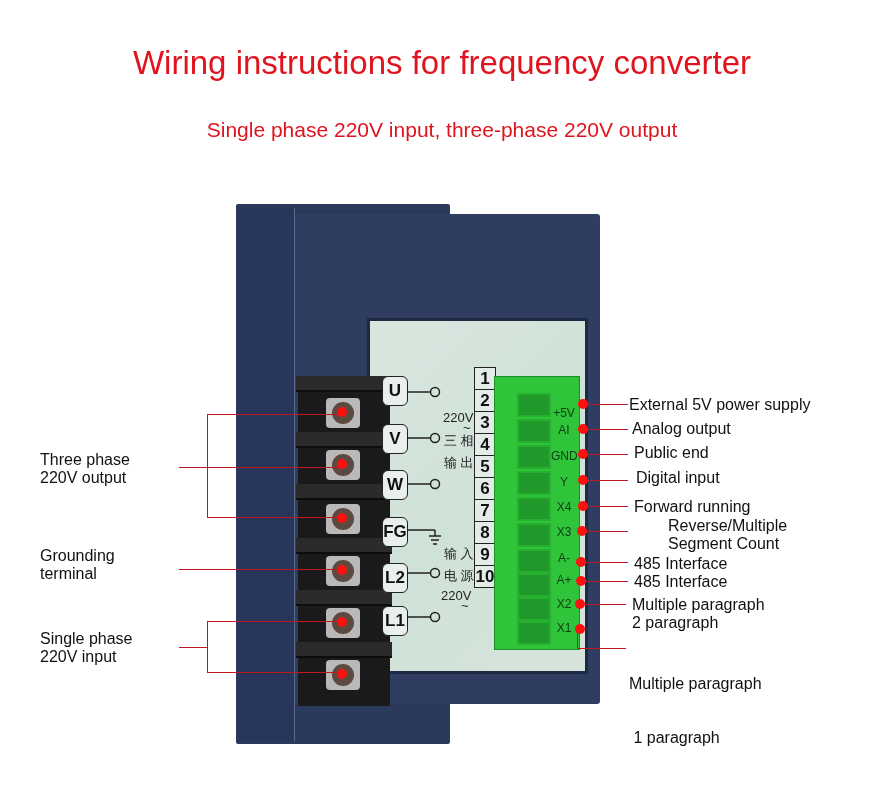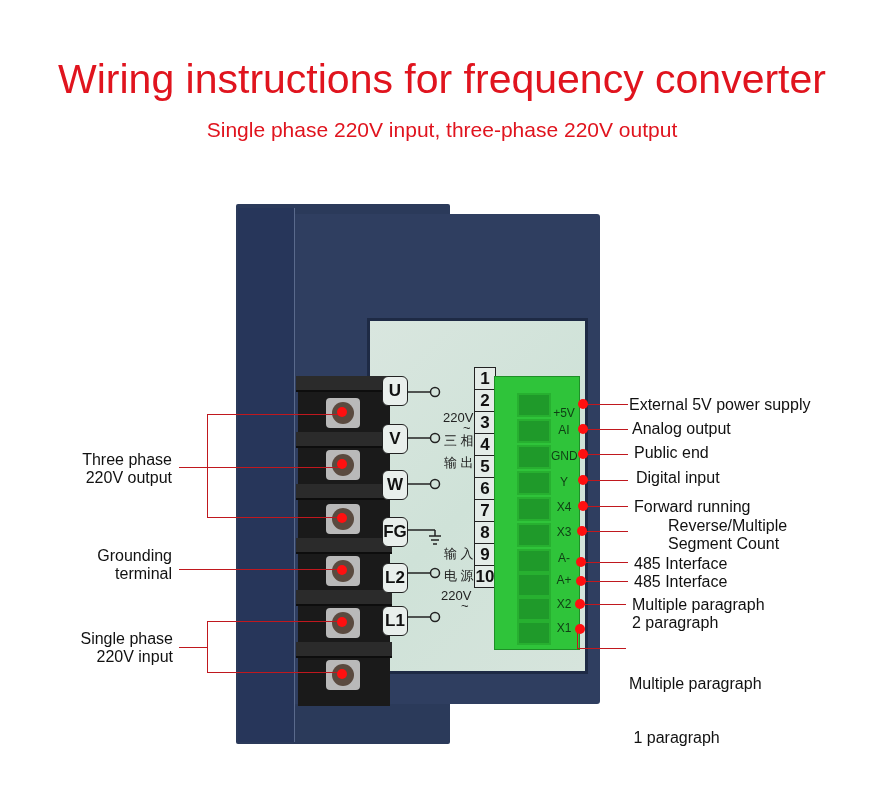--- a/index.html
+++ b/index.html
@@ -1,38 +1,38 @@
 <!DOCTYPE html>
 <html><head>
 <meta charset="utf-8">
 <style>
   html, body { margin:0; padding:0; }
   body { width:884px; height:800px; background:#ffffff; position:relative; overflow:hidden; font-family:"Liberation Sans", sans-serif; }
   .title { position:absolute; left:0; width:884px; text-align:center; color:#e0141e; }
-  #main-title { top:56px; font-size:41px; }
+  #main-title { top:44px; font-size:33px; }
   #sub-title { top:118px; font-size:21px; }
   .abs { position:absolute; }
   .body-back { left:236px; top:204px; width:214px; height:540px; background:#2b3a5a; border-radius:2px; }
   .body-front { left:248px; top:214px; width:352px; height:490px; background:#2f3e60; border-radius:3px; }
   .body-side { left:238px; top:208px; width:56px; height:534px; background:#27365a; border-right:1px solid #5a6a8c; }
   .panel { left:367px; top:318px; width:215px; height:350px; background:linear-gradient(135deg,#d9e6df 0%,#cfe2d8 50%,#d6e4dc 100%); border:3px solid #1e2a45; }
   .tb-black { left:298px; top:376px; width:92px; height:330px; background:#1a1a1a; }
   .tb-plate { position:absolute; left:-2px; width:96px; height:14px; background:#2b2b2b; border-bottom:2px solid #0d0d0d; }
   .screw { position:absolute; left:28px; width:34px; height:30px; background:#b9b9b9; border-radius:4px; }
   .screw::after { content:""; position:absolute; left:6px; top:4px; width:22px; height:22px; border-radius:50%; background:#5a4a3f; }
   .reddot { position:absolute; width:10px; height:10px; border-radius:50%; background:#ff1010; z-index:5; }
   .term-label { position:absolute; left:382px; width:24px; height:28px; border:1.5px solid #222; border-radius:6px; background:#e9efec; font-size:17px; font-weight:bold; text-align:center; line-height:28px; color:#111; }
   .num-col { left:474px; top:368px; width:22px; }
   .num-cell { height:21px; border:1px solid #222; margin-top:-1px; font-size:17px; font-weight:bold; text-align:center; line-height:21px; color:#111; background:#e4ece8; }
   .cn { position:absolute; font-size:13px; color:#222; }
   .green { left:494px; top:376px; width:84px; height:272px; background:#2fc43a; border:1px solid #1e8f27; }
   .g-slot { position:absolute; left:22px; width:30px; height:20px; background:#1f9a2a; border:2px solid #27b030; }
   .g-lbl { position:absolute; left:56px; width:26px; font-size:12px; color:#0f3e14; text-align:center; font-family:"Liberation Sans Narrow","Liberation Sans",sans-serif; }
   .lbl { position:absolute; font-size:16px; color:#111; line-height:18px; }
-  .lbl.right { text-align:right; }
+  .lbl.right { text-align:left; }
   .line { position:absolute; background:#c0181e; }
 </style>
 </head>
 <body>
 
 <div id="main-title" class="title">Wiring instructions for frequency converter</div>
 <div id="sub-title" class="title">Single phase 220V input, three-phase 220V output</div>
 
 <div>
   <div class="abs body-back"></div>

